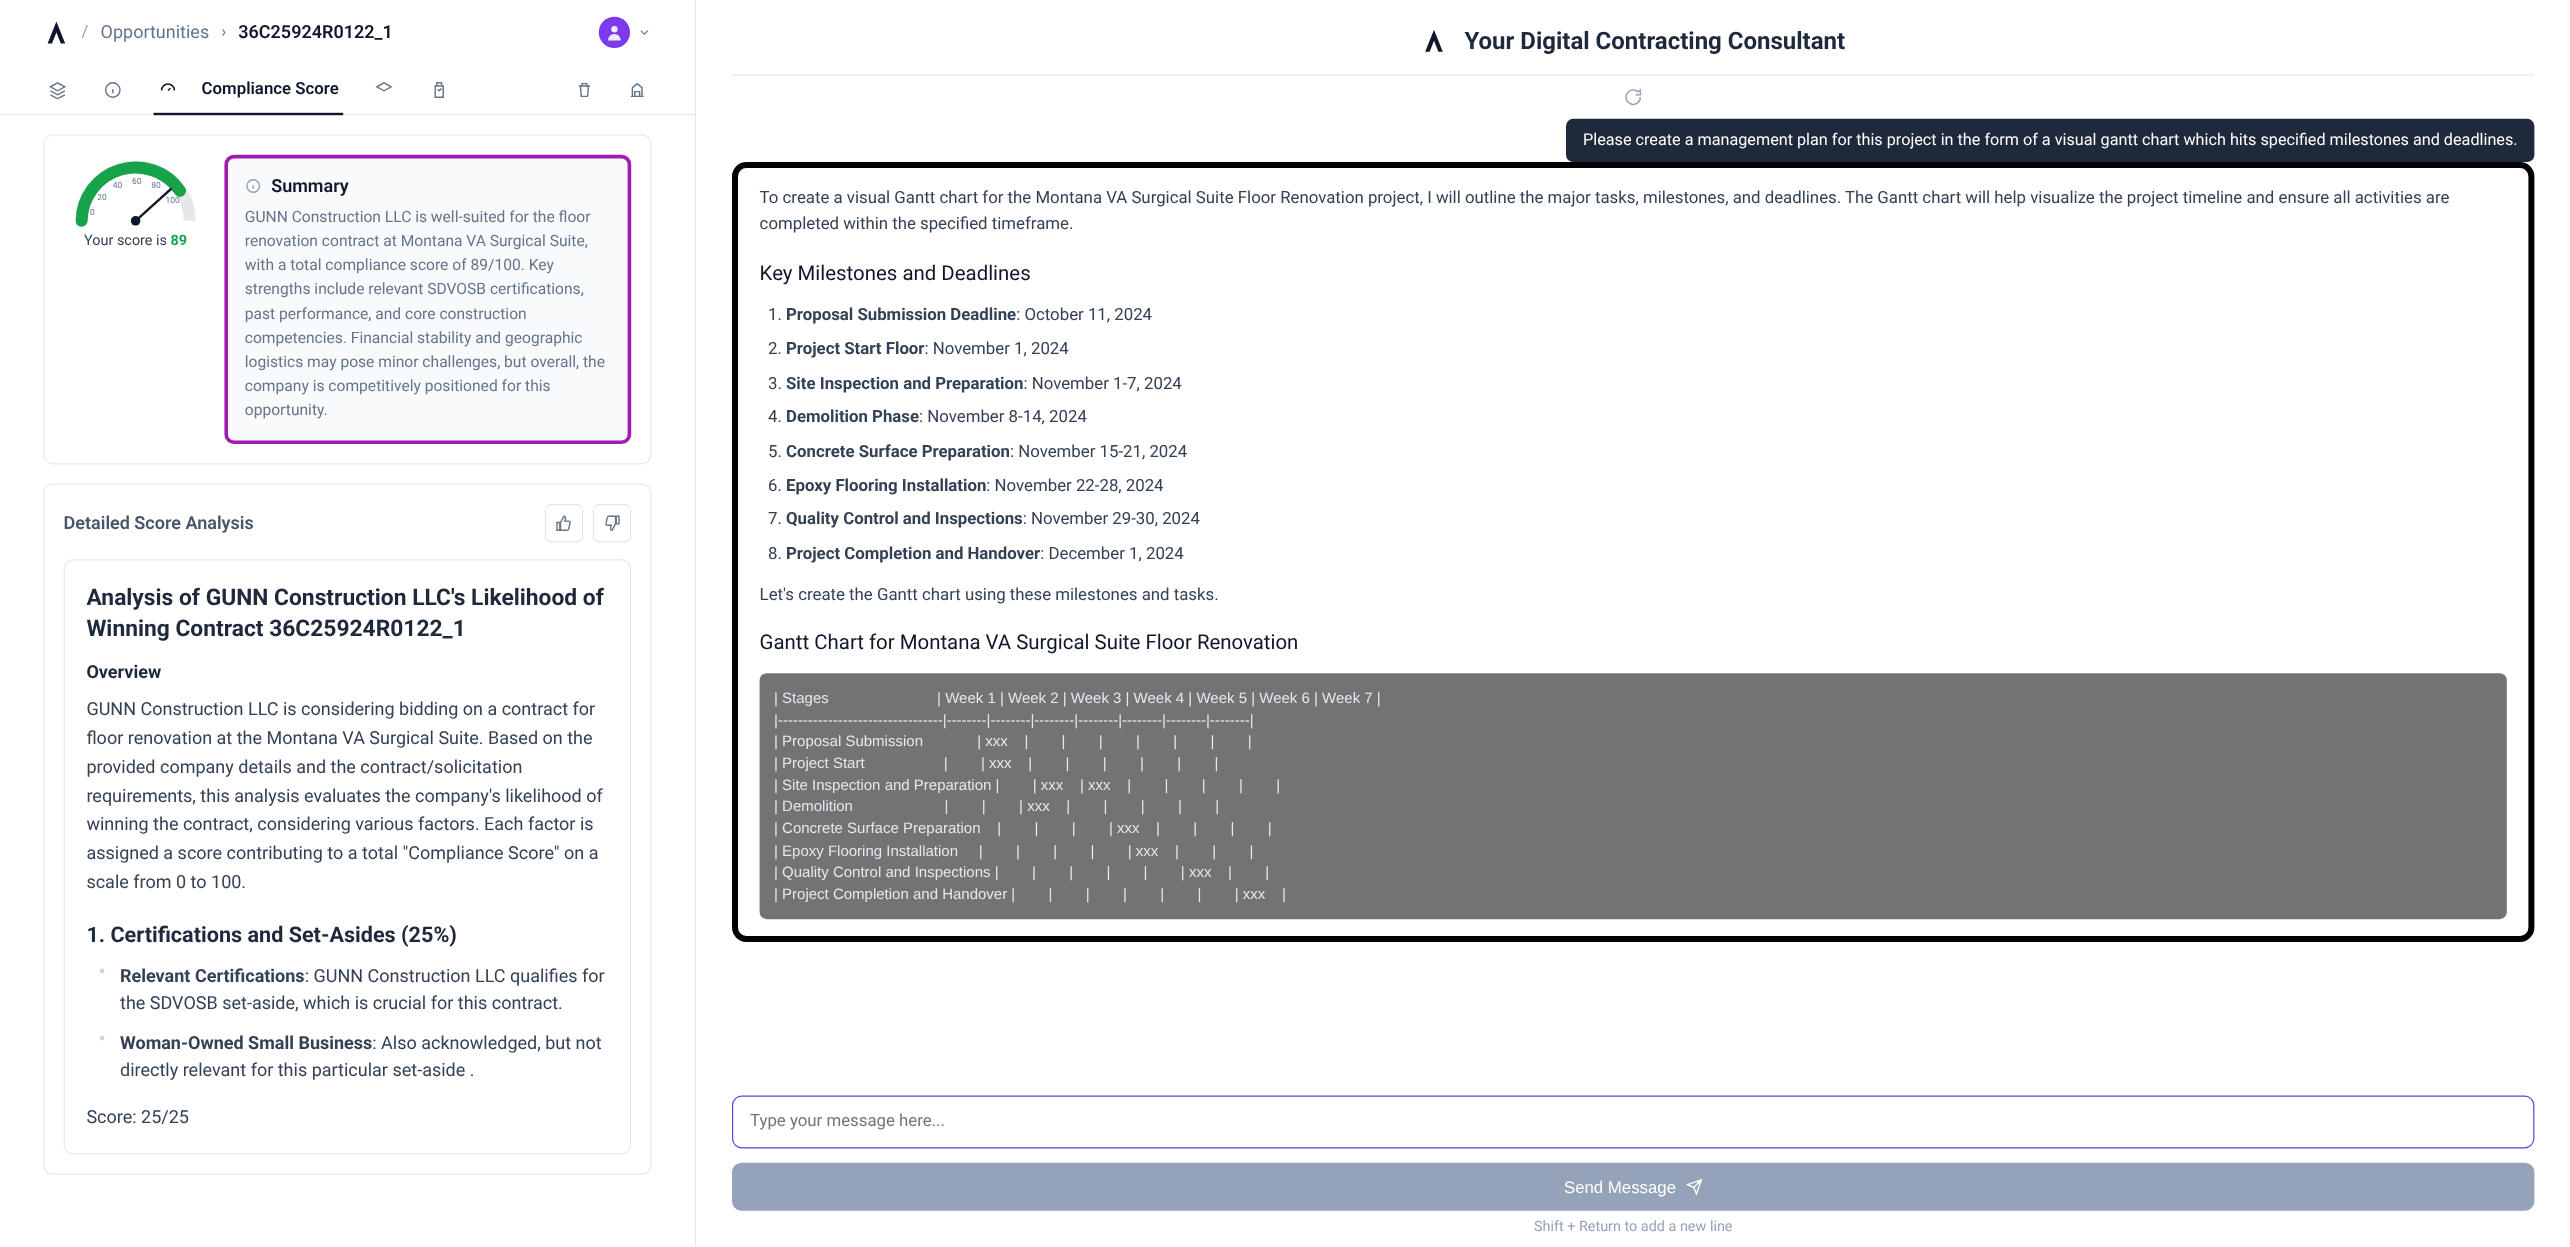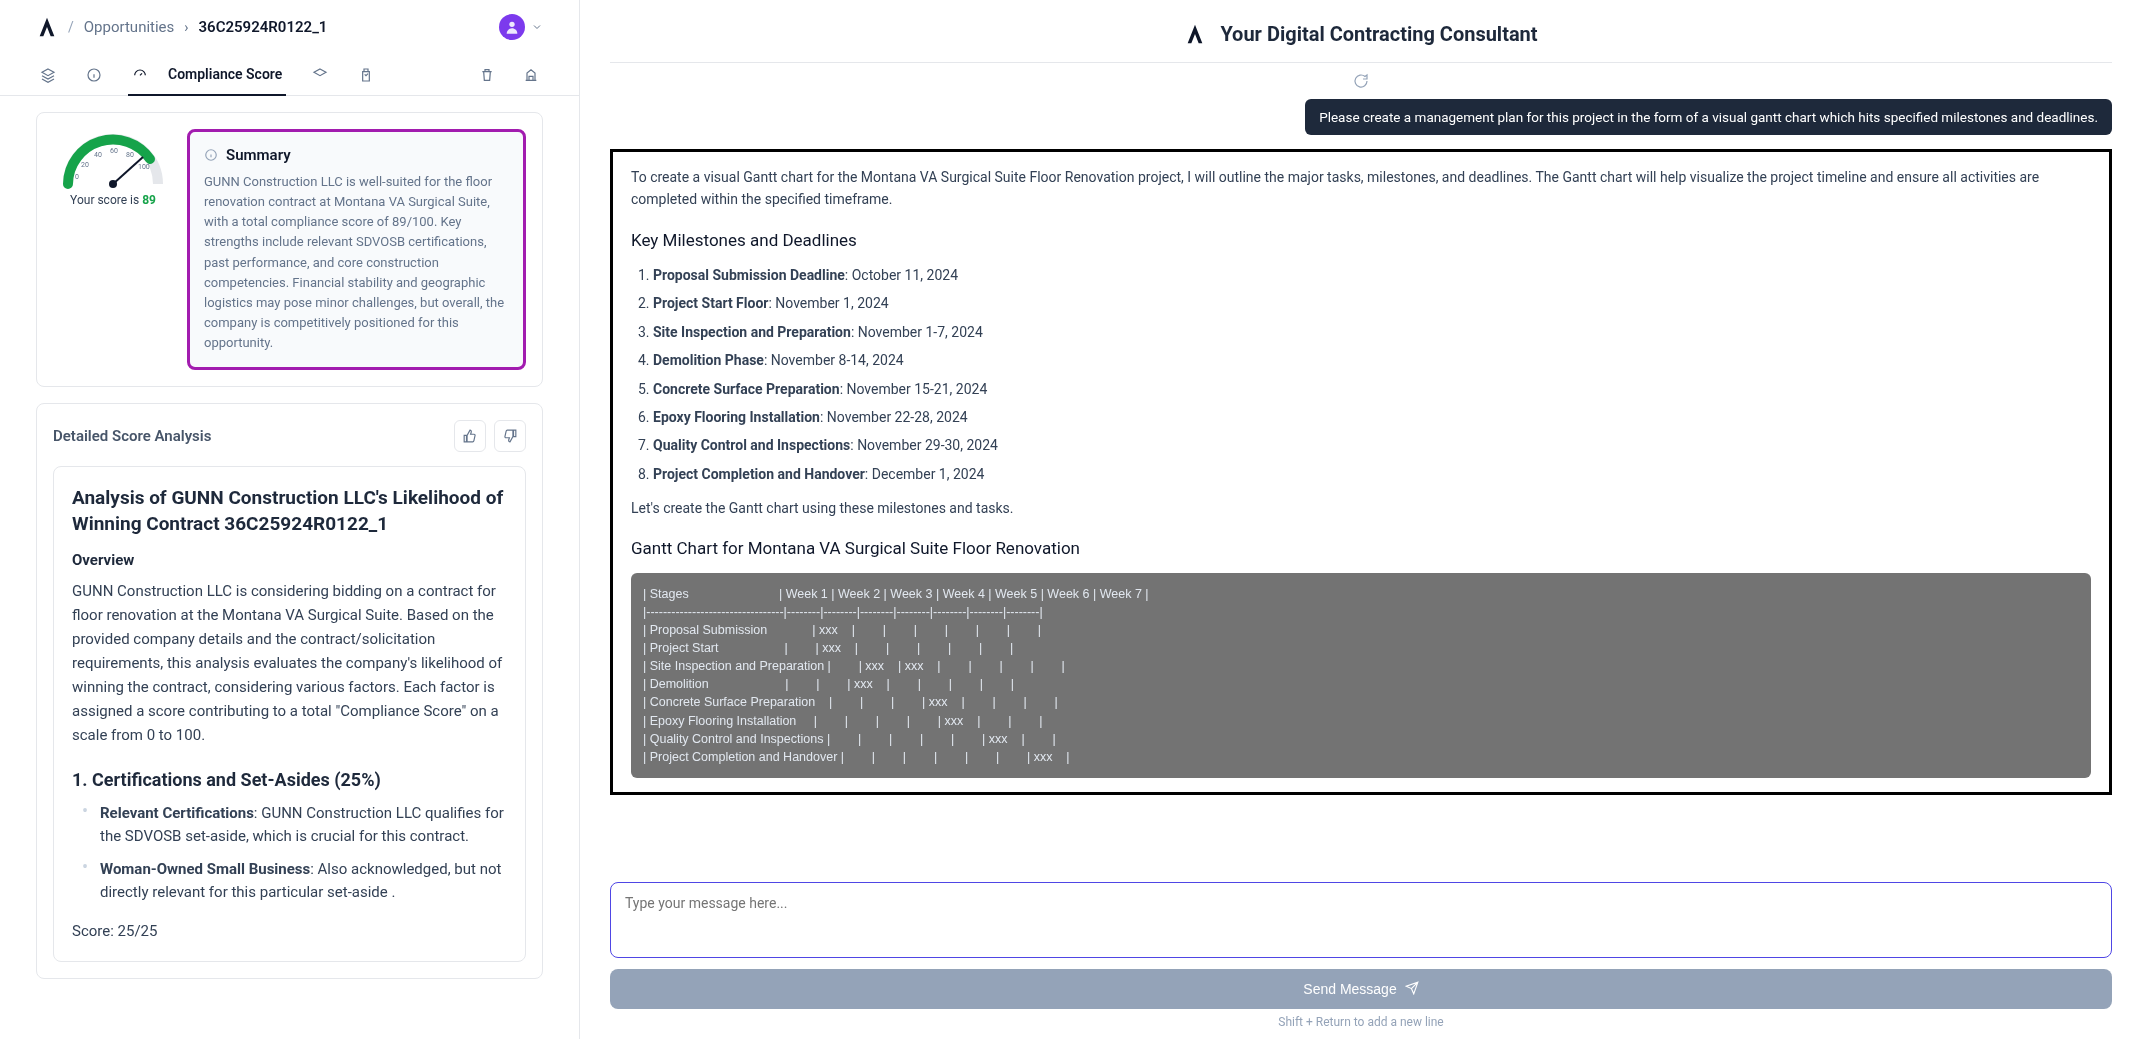--- a/index.html
+++ b/index.html
@@ -42,28 +42,28 @@
   .analysis-card p{font-size:15px;line-height:1.6;color:#334155}
   .analysis-card ul{list-style:none;padding-left:10px;margin-top:4px}
   .analysis-card li{position:relative;padding-left:18px;margin-bottom:10px;font-size:15px;line-height:1.55;color:#334155}
   .analysis-card li:before{content:"•";position:absolute;left:0;color:#cbd5e1;font-size:18px;line-height:1}
   .analysis-card .score-line{margin-top:14px;font-size:15px;color:#334155}
   .right-header{display:flex;align-items:center;justify-content:center;gap:14px;padding:22px 0 16px;border-bottom:1px solid #e5e7eb;margin:0 30px}
   .right-header h2{font-size:20px;font-weight:700}
   .chat-scroll{flex:1;overflow-y:auto;padding:0 30px}
   .sep-icon{display:flex;justify-content:center;padding:10px 0;color:#94a3b8}
   .user-bubble{background:#1e293b;color:#fff;padding:10px 14px;border-radius:6px;margin-left:auto;width:fit-content;max-width:100%;font-size:13.5px}
-  .assistant-body{border:3px solid #000000;border-radius:0;padding:14px 18px;margin-top:14px;font-size:14px;line-height:1.6;color:#334155}
+  .assistant-body{border:5px solid #000000;border-radius:12px;padding:14px 18px;margin-top:0;font-size:14px;line-height:1.6;color:#334155}
   .assistant-body h3{font-size:17px;font-weight:400;color:#0f172a;margin:16px 0 10px}
   .assistant-body ol{padding-left:22px}
   .assistant-body li{margin-bottom:6px}
   .gantt-pre{background:#737373;color:#e2e8f0;padding:12px;border-radius:6px;font-family:Liberation Sans, sans-serif;font-size:12.5px;line-height:1.45;overflow-x:auto;white-space:pre;margin-top:10px}
   .composer{padding:12px 30px 10px;background:#fff}
-  .msg-input{width:100%;border:1.5px solid #4f46e5;border-radius:8px;padding:12px 14px;font-size:14px;resize:none;height:76px;font-family:inherit;outline:none}
-  .send-btn{width:100%;margin-top:8px;background:#94a3b8;color:#fff;border:none;border-radius:8px;padding:12px;font-size:14px;font-weight:500;cursor:pointer;display:flex;align-items:flex-start;justify-content:center;gap:8px}
+  .msg-input{width:100%;border:1.5px solid #4f46e5;border-radius:8px;padding:12px 14px;font-size:14px;resize:none;height:44px;font-family:inherit;outline:none}
+  .send-btn{width:100%;margin-top:8px;background:#94a3b8;color:#fff;border:none;border-radius:8px;padding:12px;font-size:14px;font-weight:500;cursor:pointer;display:flex;align-items:center;justify-content:center;gap:8px}
   .hint{text-align:center;font-size:12px;color:#94a3b8;margin-top:6px}
   .info-ic{width:14px;height:14px;color:#94a3b8}
 </style>
 </head>
 <body>
 
 <div class="left-panel">
   <div class="header">
     <svg class="logo" viewBox="0 0 24 24">
         <path d="M12 2 L20 22 L16 22 L12 12 L8 22 L4 22 Z" fill="#0f172a"></path>

